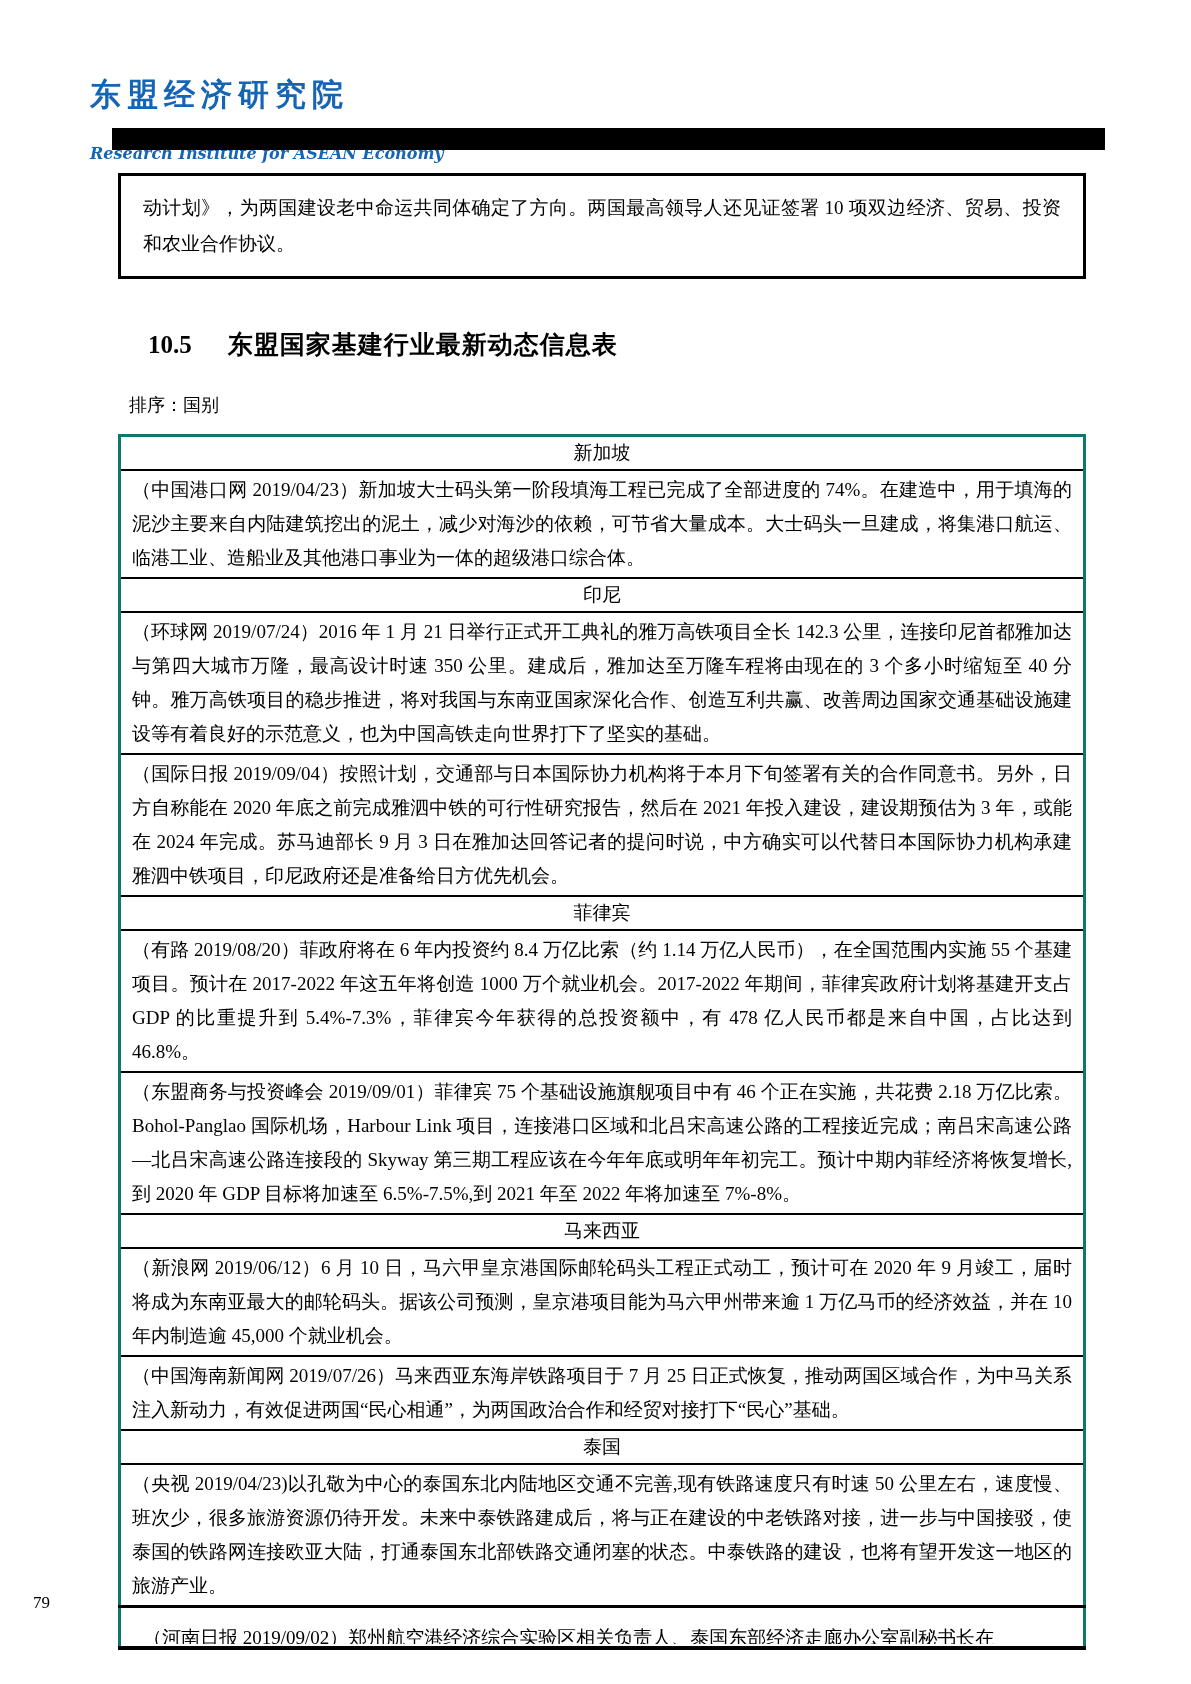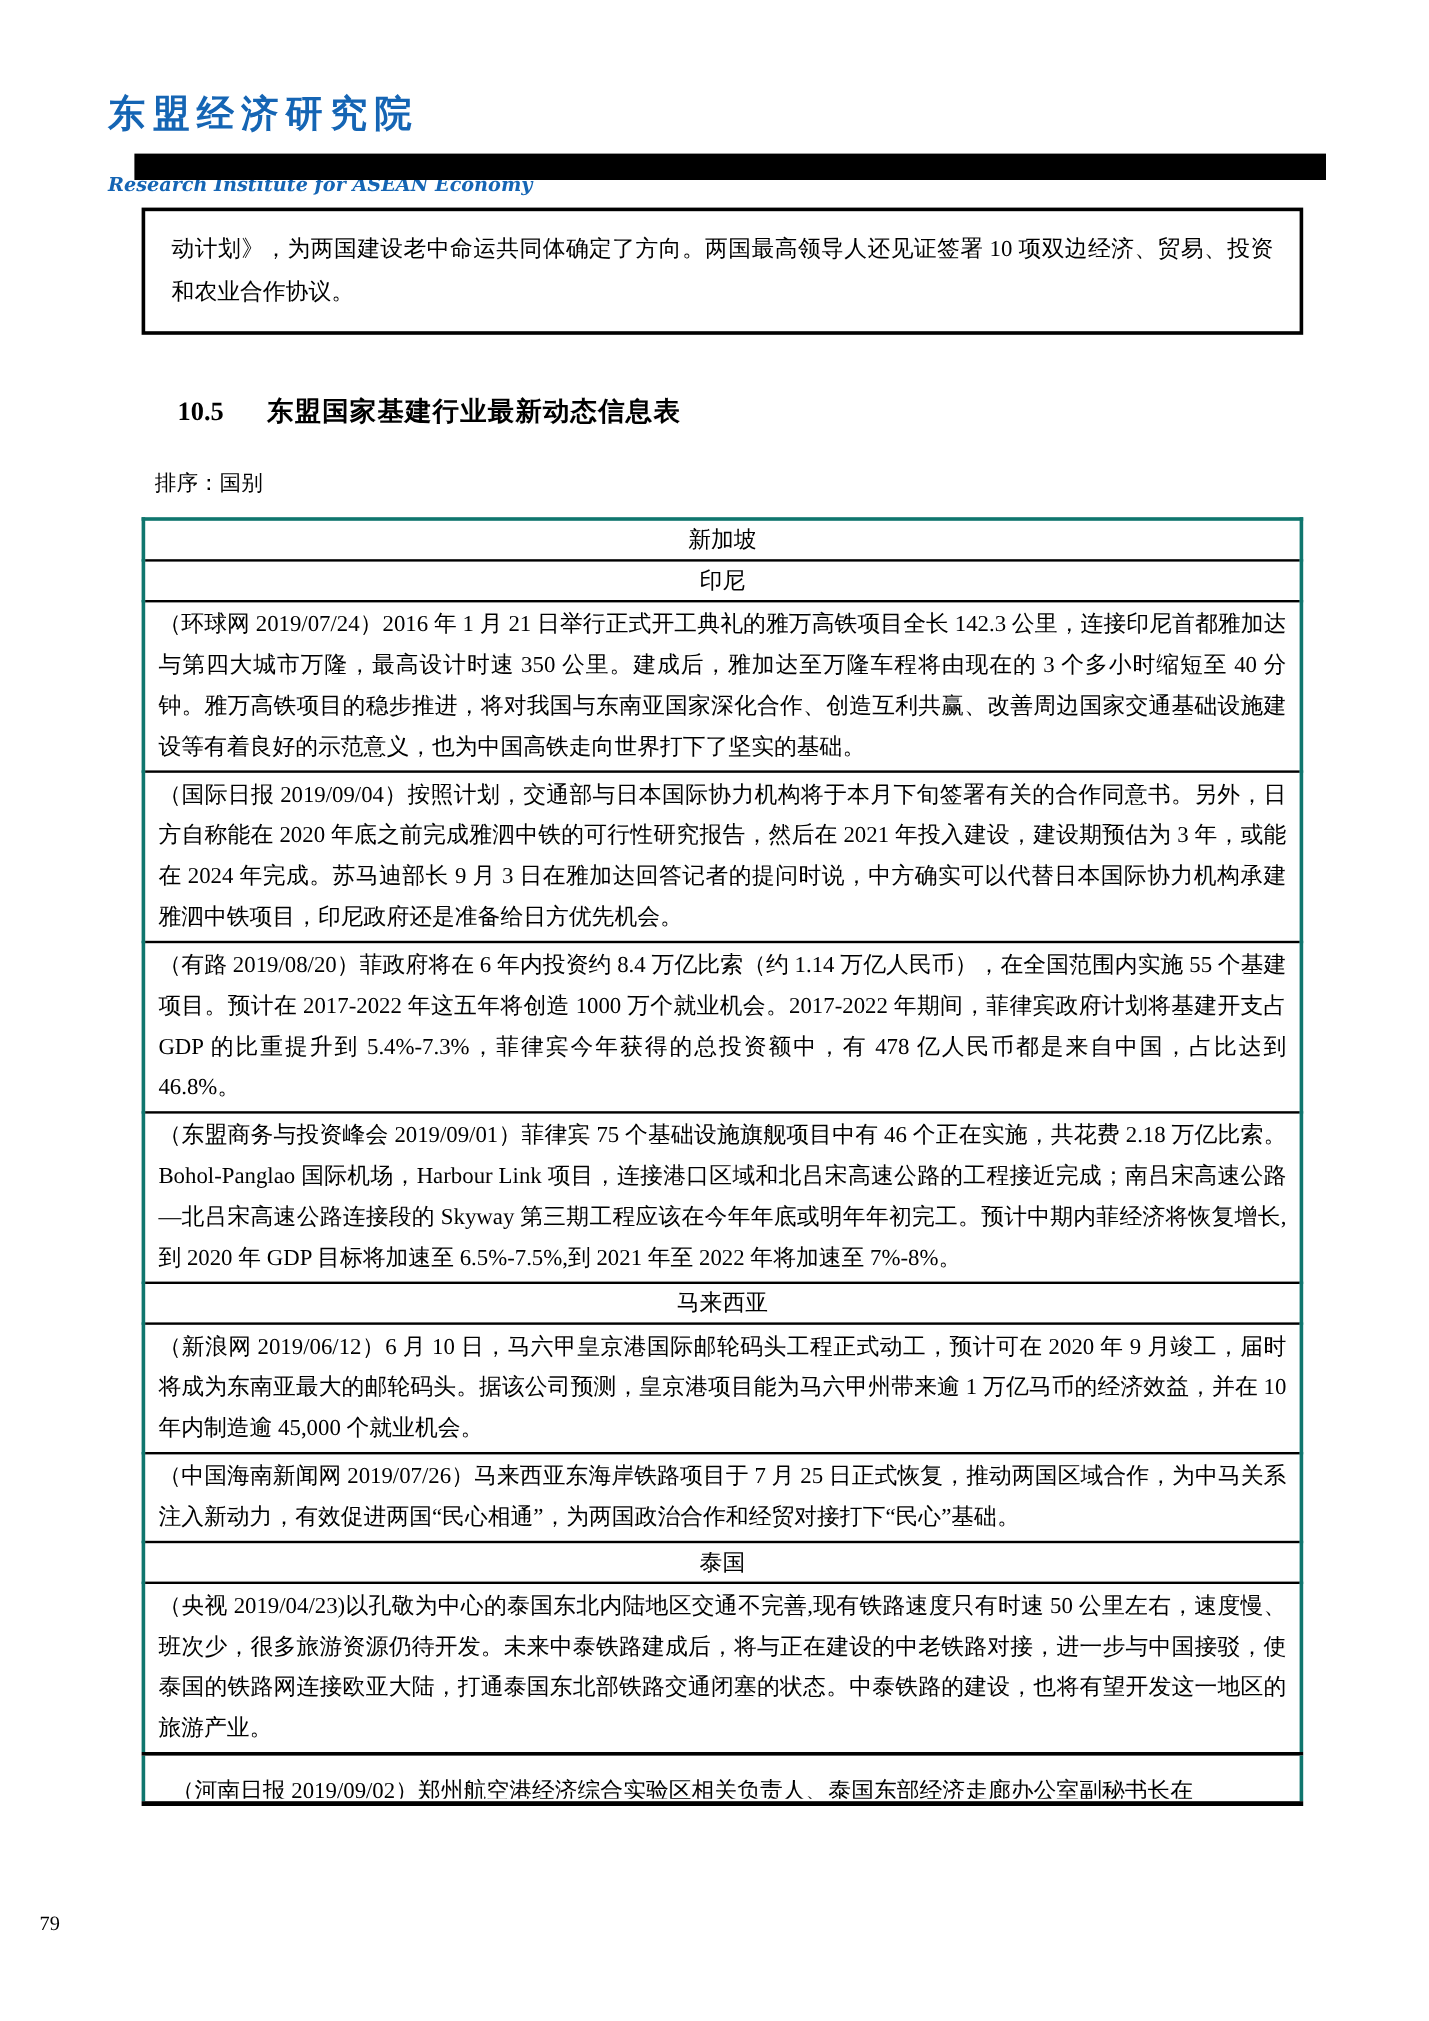--- a/index.html
+++ b/index.html
@@ -29,21 +29,21 @@
   }
   .content { position: absolute; top: 140px; left: 85px; width: 990px; }
   .intro-box {
     border: 3px solid #000;
     padding: 3px 11px;
     font-size: 19px; line-height: 36px;
     text-align: justify;
   }
   .section-title {
     margin: 38px 0 0 8px;
-    font-size: 22px; font-weight: bold;
+    font-size: 25px; font-weight: bold;
     letter-spacing: 1px;
   }
   .section-title .num { margin-right: 14px; letter-spacing: 0; }
   .sort-note { font-size: 18px; margin: 10px 2px 6px 0; }
   table.news-table {
     width: 100%;
     border-collapse: collapse;
     border: 3px solid #0f766e;
     table-layout: fixed;
   }
@@ -76,31 +76,37 @@
 
     <h2 class="section-title"><span class="num">10.5</span><span>东盟国家基建行业最新动态信息表</span></h2>
 
     <div class="sort-note">排序：国别</div>
 
     <table class="news-table">
       <tbody>
         <tr>
           <td class="country">新加坡</td>
         </tr>
+        <tr>
+          <td class="news">（中国港口网 2019/04/23）新加坡大士码头第一阶段填海工程已完成了全部进度的 74%。在建造中，用于填海的泥沙主要来自内陆建筑挖出的泥土，减少对海沙的依赖，可节省大量成本。大士码头一旦建成，将集港口航运、临港工业、造船业及其他港口事业为一体的超级港口综合体。</td>
+        </tr>
 
         <tr>
           <td class="country">印尼</td>
         </tr>
         <tr>
           <td class="news">（环球网 2019/07/24）2016 年 1 月 21 日举行正式开工典礼的雅万高铁项目全长 142.3 公里，连接印尼首都雅加达与第四大城市万隆，最高设计时速 350 公里。建成后，雅加达至万隆车程将由现在的 3 个多小时缩短至 40 分钟。雅万高铁项目的稳步推进，将对我国与东南亚国家深化合作、创造互利共赢、改善周边国家交通基础设施建设等有着良好的示范意义，也为中国高铁走向世界打下了坚实的基础。</td>
         </tr>
         <tr>
           <td class="news">（国际日报 2019/09/04）按照计划，交通部与日本国际协力机构将于本月下旬签署有关的合作同意书。另外，日方自称能在 2020 年底之前完成雅泗中铁的可行性研究报告，然后在 2021 年投入建设，建设期预估为 3 年，或能在 2024 年完成。苏马迪部长 9 月 3 日在雅加达回答记者的提问时说，中方确实可以代替日本国际协力机构承建雅泗中铁项目，印尼政府还是准备给日方优先机会。</td>
         </tr>
 
+        <tr>
+          <td class="country">菲律宾</td>
+        </tr>
         <tr>
           <td class="news">（有路 2019/08/20）菲政府将在 6 年内投资约 8.4 万亿比索（约 1.14 万亿人民币），在全国范围内实施 55 个基建项目。预计在 2017-2022 年这五年将创造 1000 万个就业机会。2017-2022 年期间，菲律宾政府计划将基建开支占 GDP 的比重提升到 5.4%-7.3%，菲律宾今年获得的总投资额中，有 478 亿人民币都是来自中国，占比达到 46.8%。</td>
         </tr>
         <tr>
           <td class="news">（东盟商务与投资峰会 2019/09/01）菲律宾 75 个基础设施旗舰项目中有 46 个正在实施，共花费 2.18 万亿比索。Bohol-Panglao 国际机场，Harbour Link 项目，连接港口区域和北吕宋高速公路的工程接近完成；南吕宋高速公路—北吕宋高速公路连接段的 Skyway 第三期工程应该在今年年底或明年年初完工。预计中期内菲经济将恢复增长,到 2020 年 GDP 目标将加速至 6.5%-7.5%,到 2021 年至 2022 年将加速至 7%-8%。</td>
         </tr>
 
         <tr>
           <td class="country">马来西亚</td>
         </tr>

